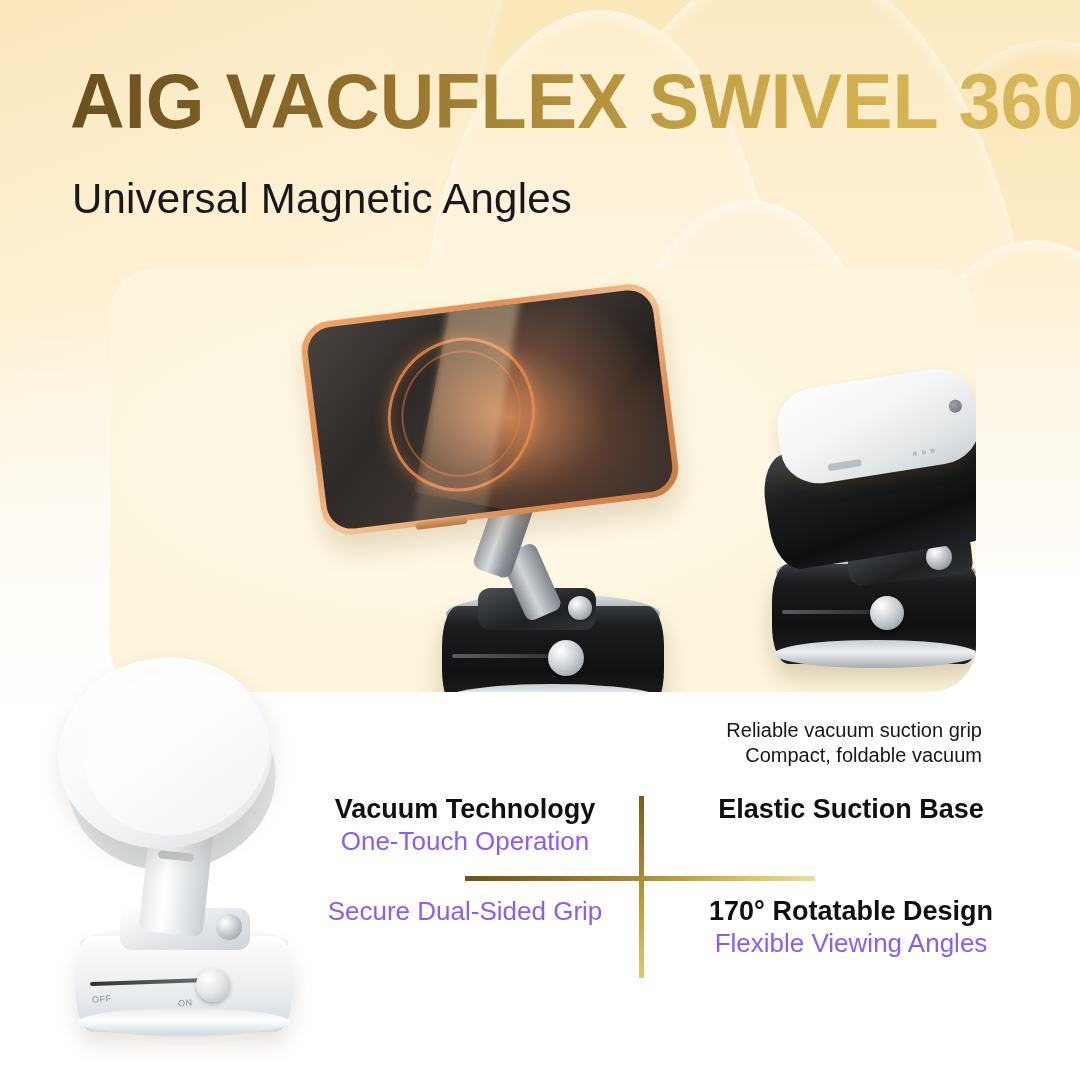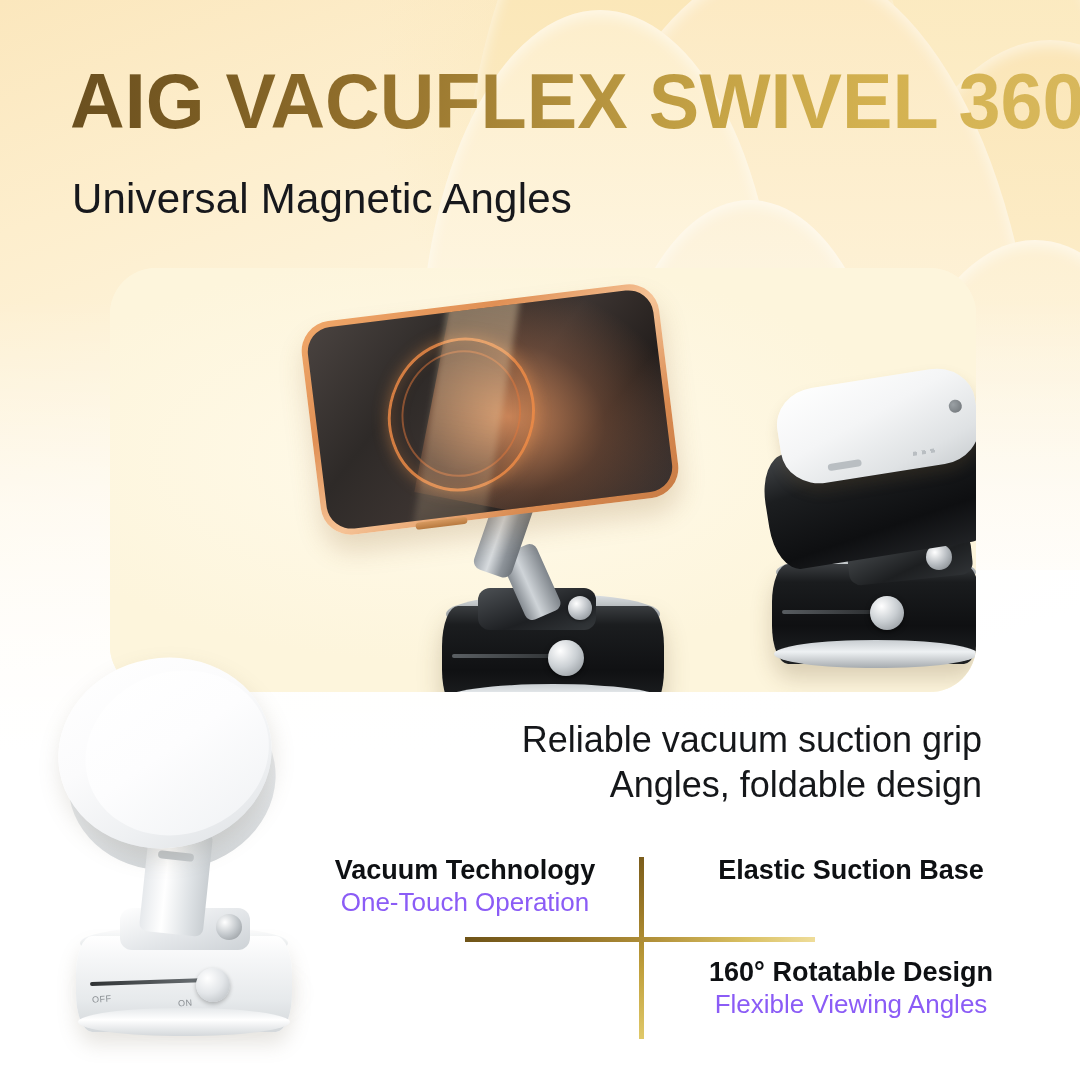--- a/index.html
+++ b/index.html
@@ -295,25 +295,25 @@
   }
   .w-label { position:absolute; font-size:9px; color:#8b9094; letter-spacing:.5px; }
   .w-label-off { left:52px; top:344px; transform:rotate(-4deg); }
   .w-label-on  { left:138px; top:348px; transform:rotate(-4deg); }
 
   
   #benefits {
     position:absolute; right:98px; top:718px; width:480px; text-align:right; z-index:7;
   }
   #benefits .b-line {
-    font-size:36px; color:#15171a; line-height:1.24; white-space:nowrap;
-  }
-
-  
-  #features { position:absolute; left:300px; top:853px; width:720px; height:190px; z-index:7;text-decoration:underline; }
+    font-size:20px; color:#15171a; line-height:1.24; white-space:nowrap;
+  }
+
+  
+  #features { position:absolute; left:300px; top:792px; width:720px; height:190px; z-index:7;text-decoration:underline; }
   .f-cell { position:absolute; width:330px; }
   .f-title { font-size:27px; font-weight:bold; color:#0e1013; line-height:1.18; white-space:nowrap; }
   .f-sub   { font-size:26px; font-weight:400; color:#8b5cf6; line-height:1.2; white-space:nowrap; }
   .f-tl { left:0px;   top:2px;   text-align:center; }
   .f-tr { left:386px; top:2px;   text-align:center; }
   .f-bl { left:0px;   top:104px; text-align:center; }
   .f-br { left:386px; top:104px; text-align:center; }
 
   .divider-v {
     position:absolute; left:339px; top:4px; width:5px; height:182px;
@@ -402,36 +402,37 @@
   <div class="w-arm"></div>
   <div class="w-arm-slot"></div>
   <div class="w-disc-body"></div>
   <div class="w-disc">
     <div class="w-disc-face"></div>
   </div>
 </div>
 
 <div id="benefits">
   <div class="b-line">Reliable vacuum suction grip</div>
-  <div class="b-line">Angles, foldable design</div>
+  <div class="b-line">Compact, foldable vacuum</div>
 </div>
 
 <div id="features">
   <div class="divider-v"></div>
   <div class="divider-h"></div>
 
   <div class="f-cell f-tl">
     <div class="f-title">Vacuum Technology</div>
     <div class="f-sub">One-Touch Operation</div>
   </div>
 
   <div class="f-cell f-tr">
     <div class="f-title">Elastic Suction Base</div>
   </div>
 
   <div class="f-cell f-bl">
+    <div class="f-sub">Secure Dual-Sided Grip</div>
   </div>
 
   <div class="f-cell f-br">
-    <div class="f-title">160° Rotatable Design</div>
+    <div class="f-title">170° Rotatable Design</div>
     <div class="f-sub">Flexible Viewing Angles</div>
   </div>
 </div>
 
 </body></html>

